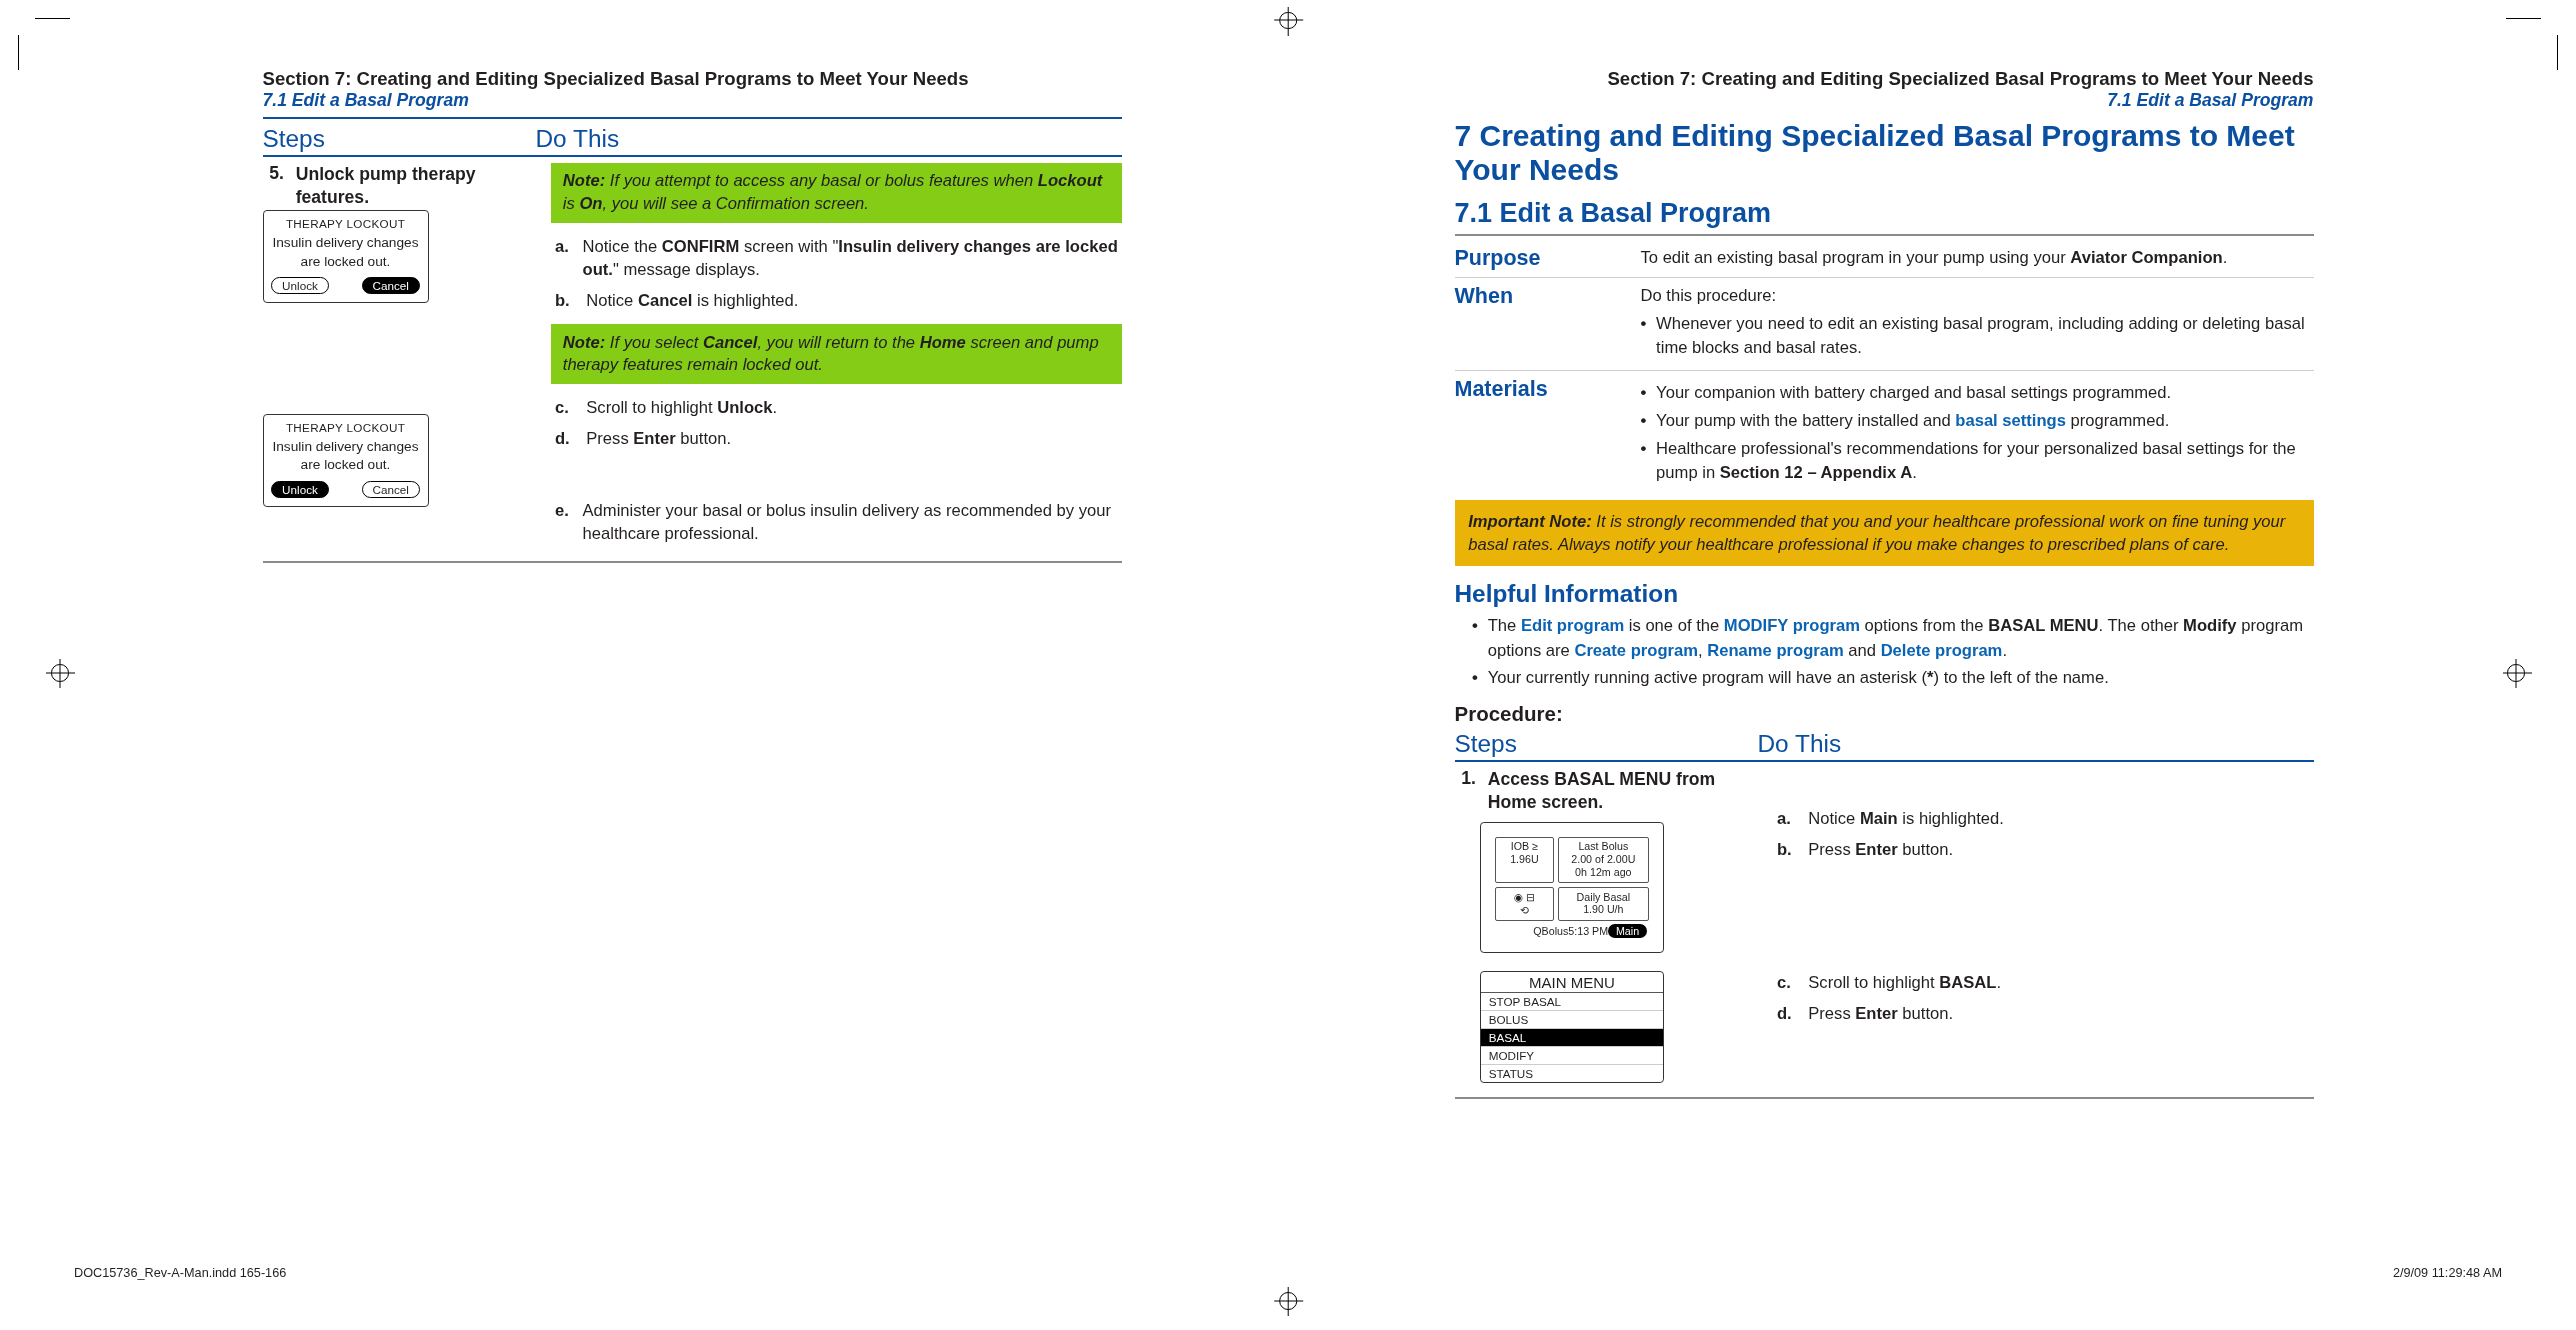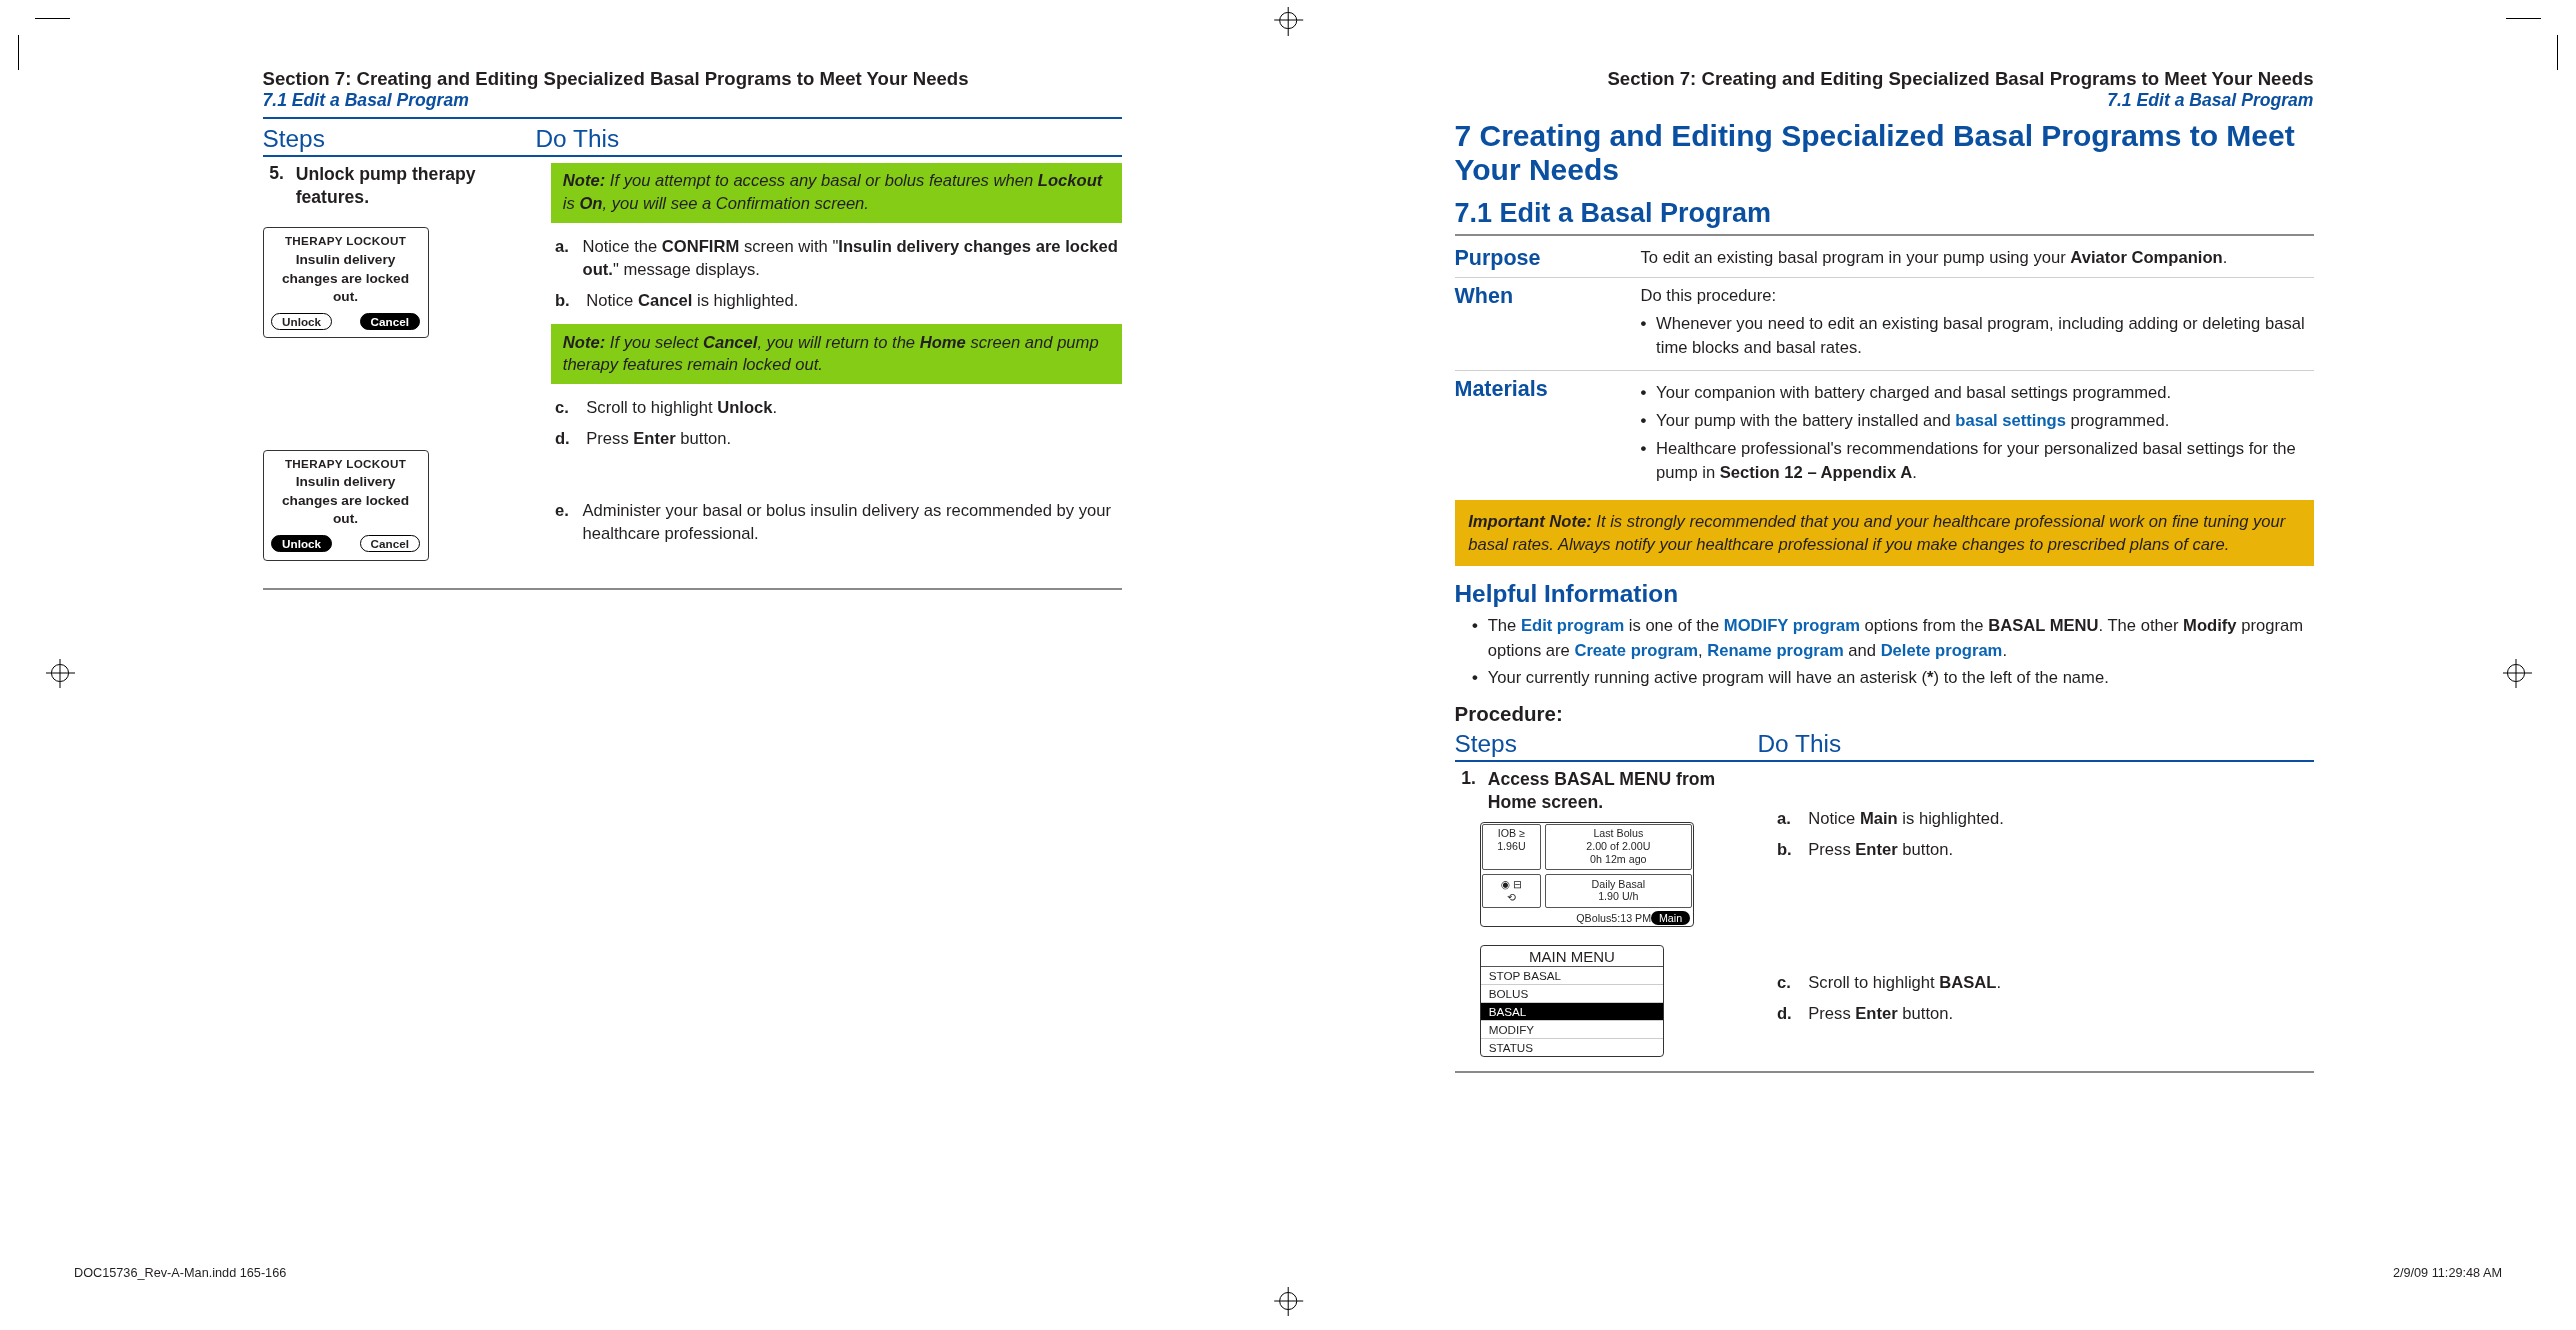--- a/index.html
+++ b/index.html
@@ -96,21 +96,21 @@
     display: flex;
     gap: 13.7px;
     font-size: 16.6px;
     line-height: 1.4;
     margin-bottom: 7.8px;
   }
   .ol-alpha .m { font-weight: 700; width: 17.6px; }
   .b { font-weight: 700; }
 
   
-  .device-col { margin-top: 19px; font-weight: bold; }
+  .device-col { margin-top: 2px; }
   .device {
     width: 166px;
     border: 1px solid #333;
     border-radius: 3.9px;
     background: #fff;
     font-size: 12.7px;
     margin-bottom: 23.4px;
     padding: 5.9px 7.8px 7.8px 7.8px;
     font-family: Arial, sans-serif;
     text-align: center;
@@ -200,25 +200,25 @@
   .para-list li { display: flex; gap: 9.8px; font-size: 16.6px; line-height: 1.5; margin: 2px 0; }
   .para-list li::before { content: "•"; font-weight: 700; }
   .procedure {
     font-weight: 700;
     font-size: 20.5px;
     margin: 11.7px 0 3.9px 0;
   }
 
   
   .home-dev {
-    width: 214px;
+    width: 184px;
     border: 1px solid #333;
     border-radius: 3.9px;
     font-family: Arial, sans-serif;
-    padding: 1px;
+    padding: 14px;
     font-size: 11.7px;
     margin-top: 7.8px;
     margin-bottom: 17.6px;
   }
   .home-top {
     display: flex;
     gap: 3.9px;
   }
   .home-box {
     border: 1px solid #555;

